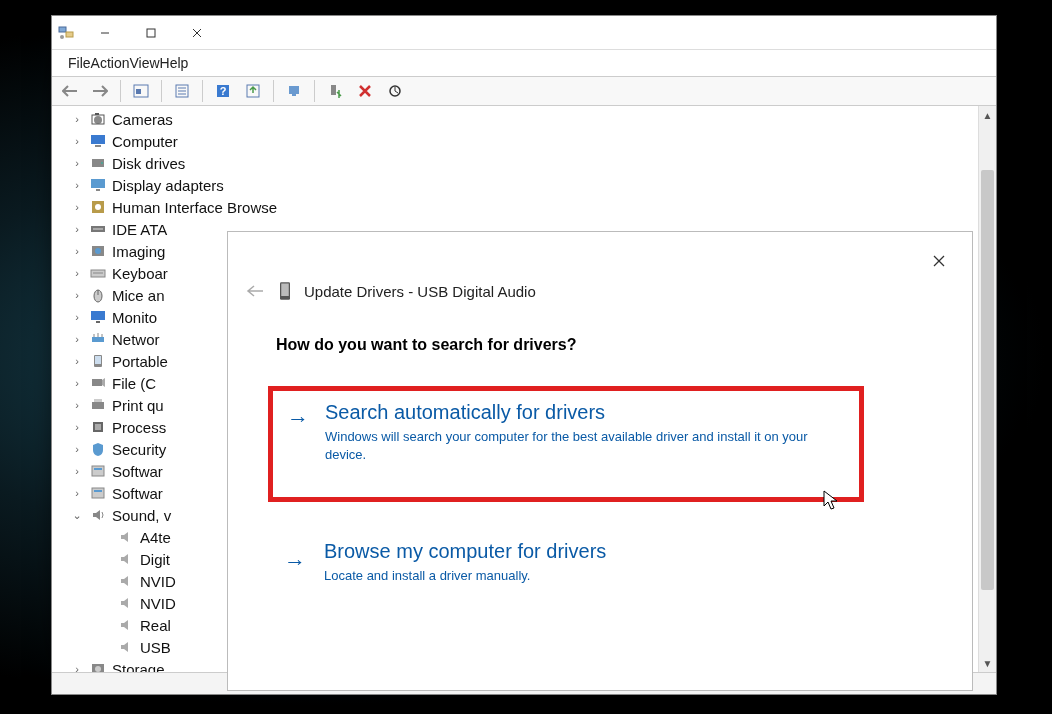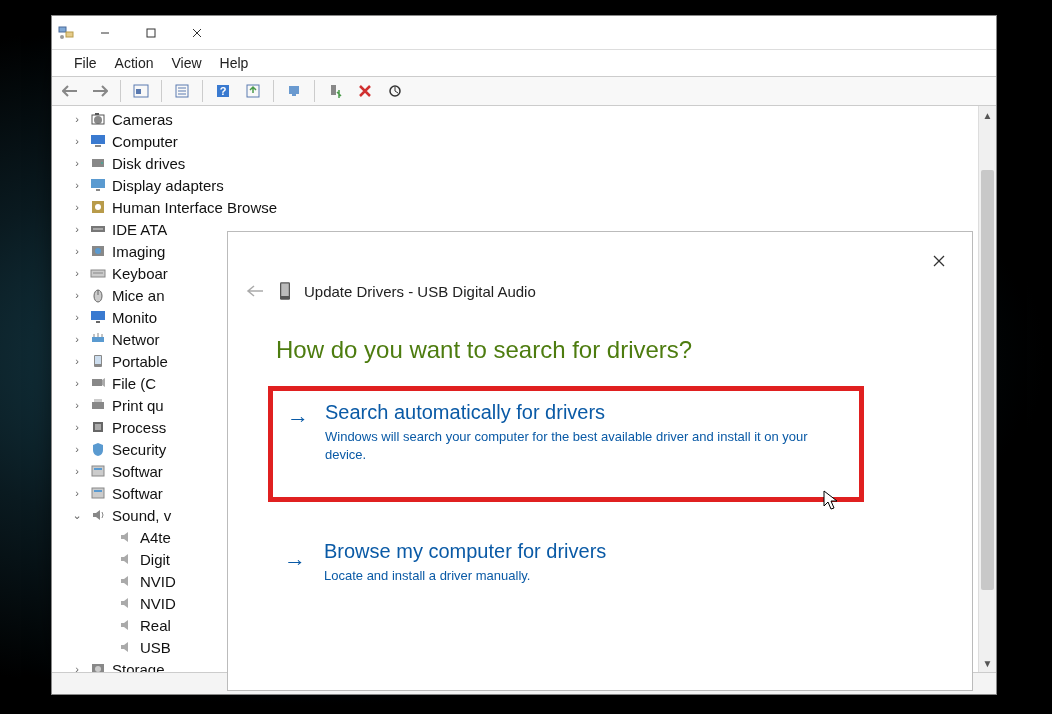--- a/index.html
+++ b/index.html
@@ -48,22 +48,21 @@
   }
   .winbtn {
     width: 46px; height: 30px;
     display: flex; align-items: center; justify-content: center;
     color: #333;
   }
   .menubar {
     height: 26px;
     display: flex;
     align-items: center;
-    gap: 18px;
-    padding: 0 22px;
+    padding: 0 16px;
     color: #222;
     font-size: 14px;
   }
   .menubar span { cursor: default; }
   .toolbar {
     height: 30px;
     border-top: 1px solid #ccc;
     border-bottom: 1px solid #ccc;
     background: #f8f8f8;
     display: flex;
@@ -137,23 +136,23 @@
     margin:48px 0 0 16px;
   }
   .dialog-back {
     width:22px; height:22px; color:#888;
     display:flex; align-items:center; justify-content:center;
   }
   .dialog-dev-icon { width:14px; height:20px; }
   .dialog-title { font-size:15px; color:#222; }
   .dialog-heading {
     margin:34px 0 0 48px;
-    font-size:24px;
-    color:#4d7c0f;
-    font-weight:400;
+    font-size:16px;
+    color:#000000;
+    font-weight:700;
   }
   .option {
     position:absolute;
     left:40px;
     width:596px;
     padding:14px 18px 22px 56px;
     border:1px solid #ddd;
   }
   .option.highlight {
     top: 154px;

